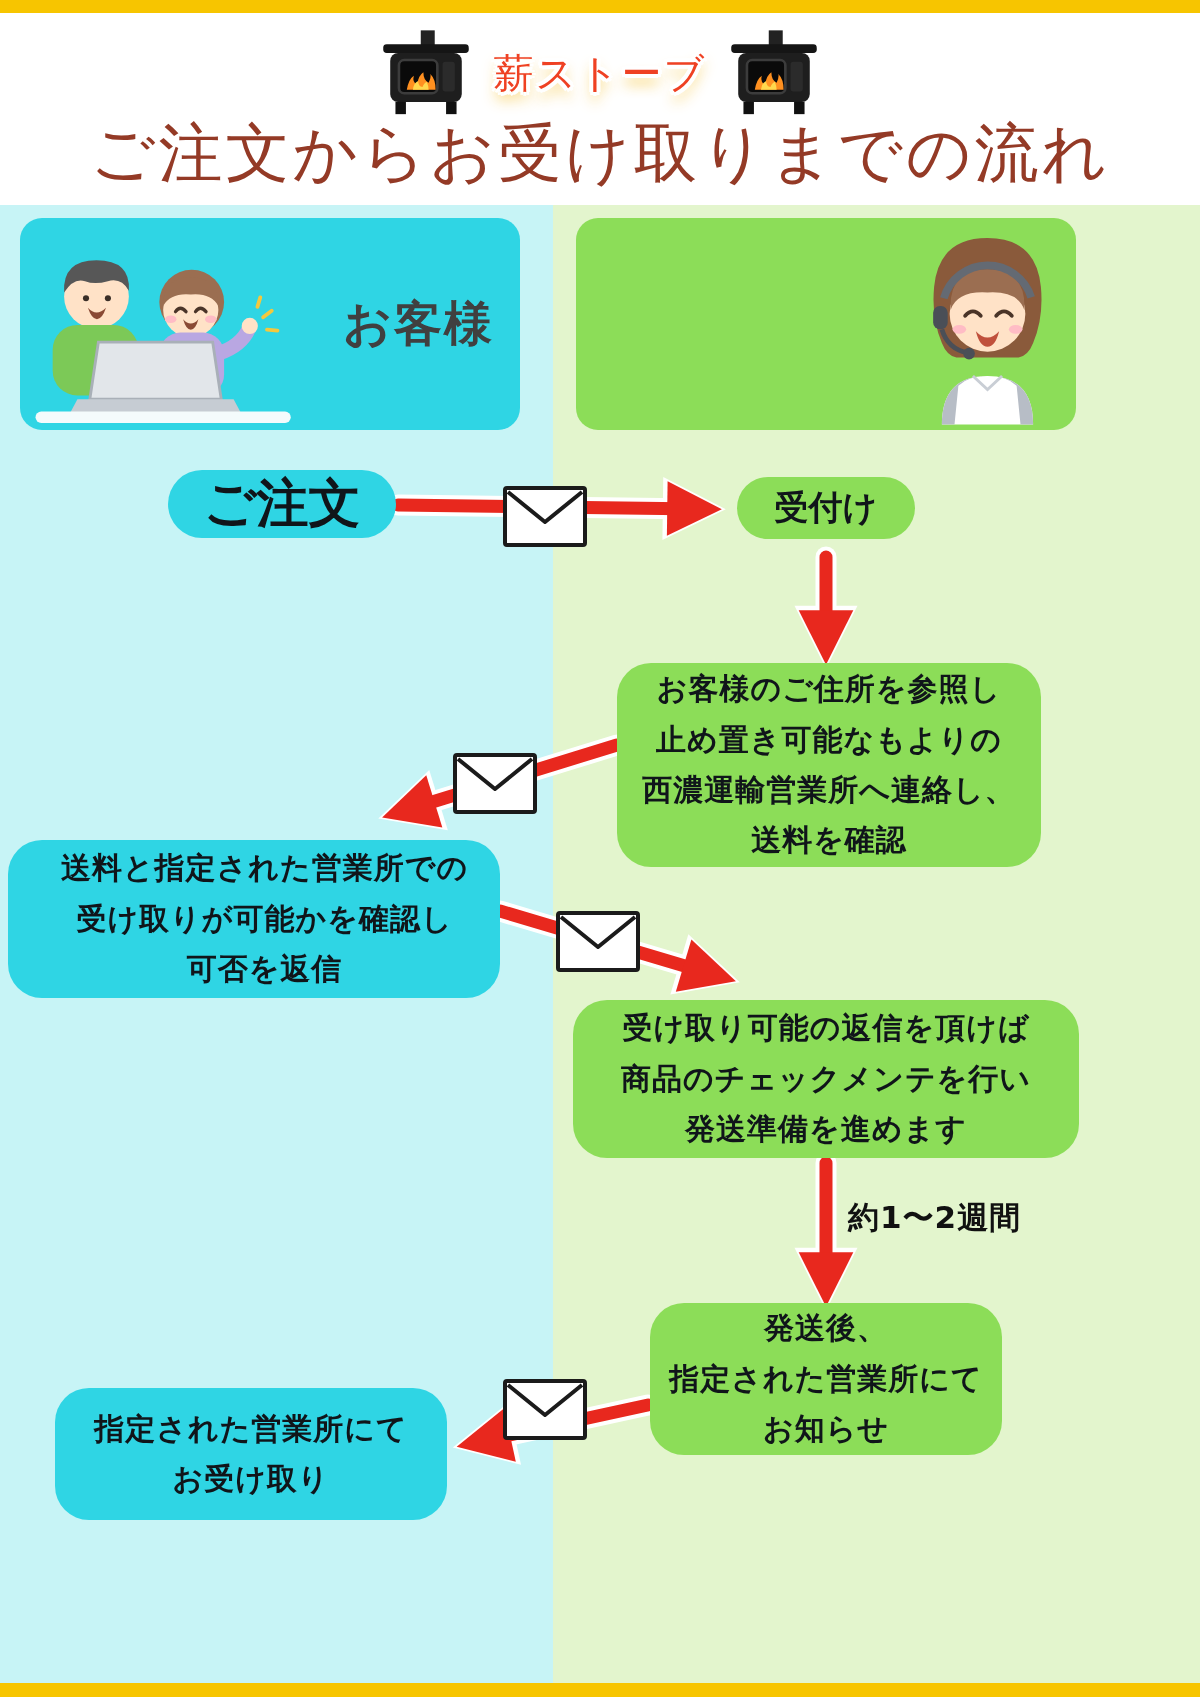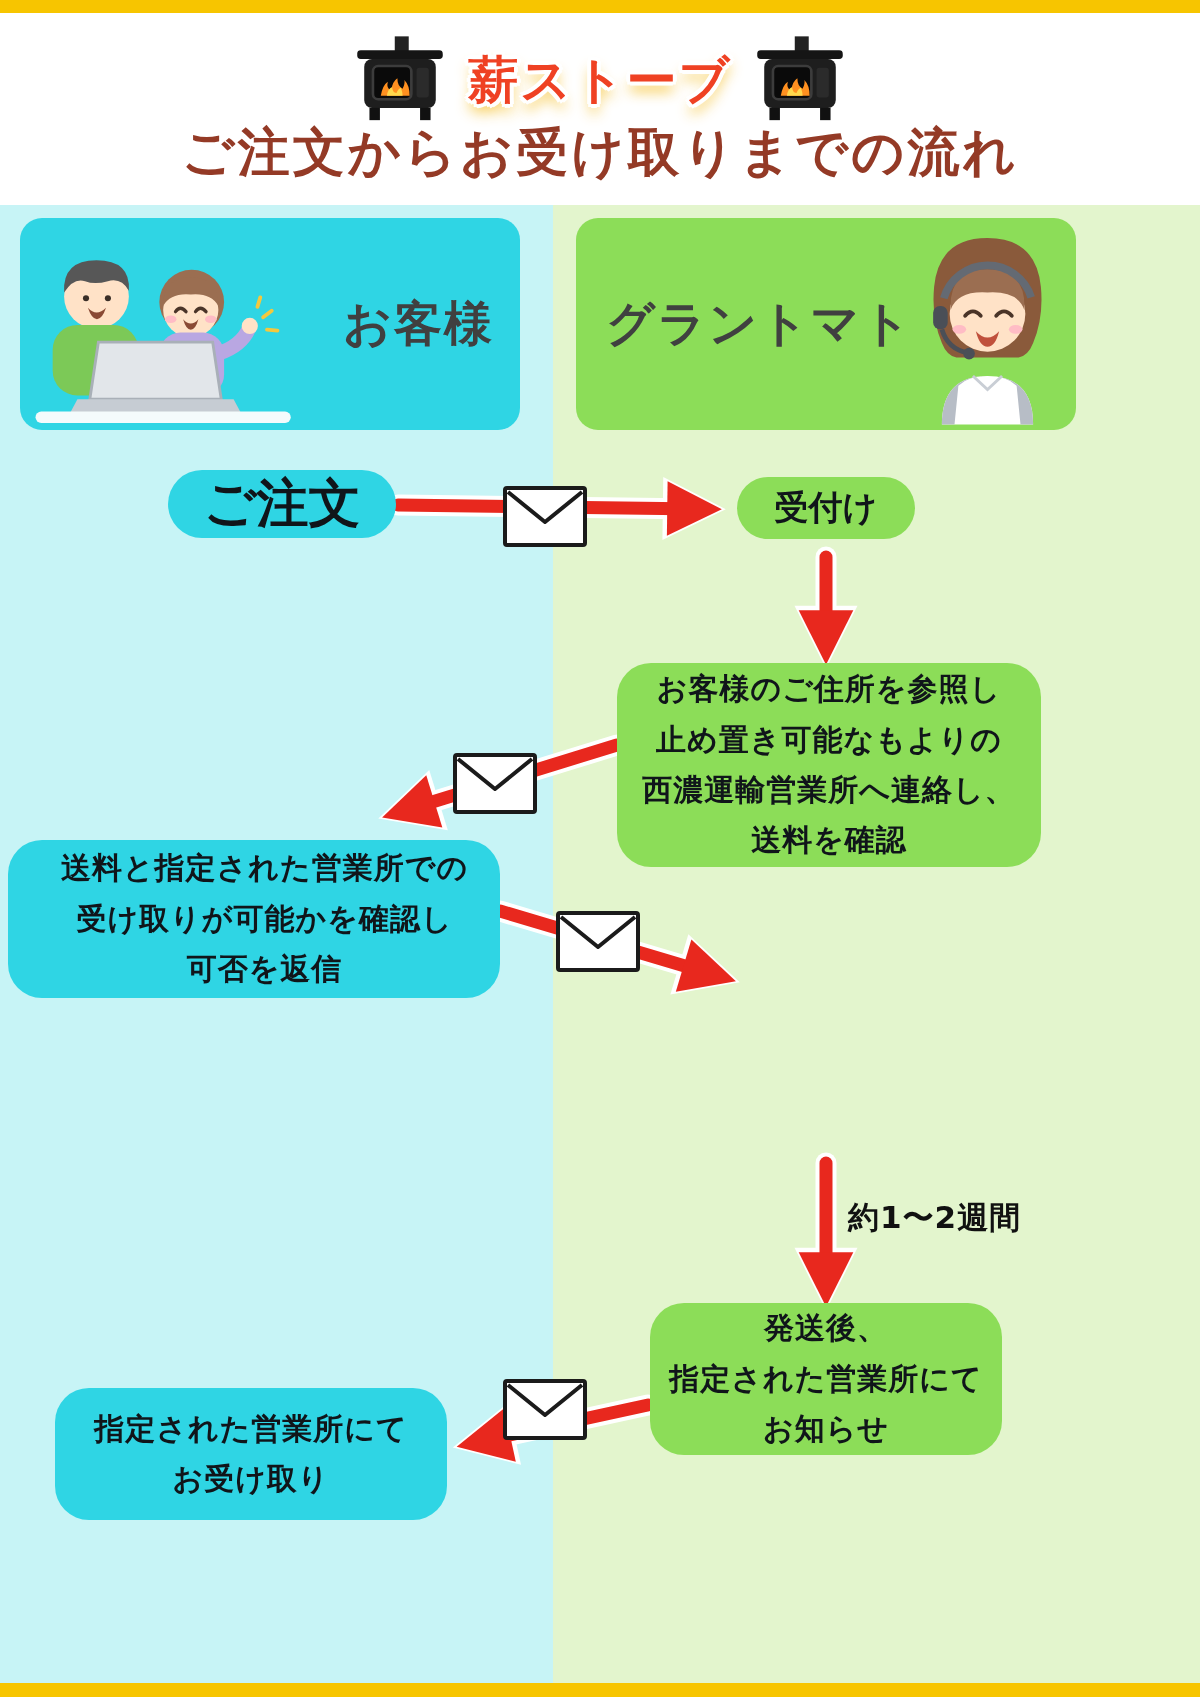--- a/index.html
+++ b/index.html
@@ -7,25 +7,25 @@
   body { font-family:"DejaVu Sans","Liberation Sans",sans-serif; }
   .page { position:relative; width:1200px; height:1697px; background:#ffffff; overflow:hidden; }
 
   .bar { position:absolute; left:0; width:100%; background:#f7c500; }
   .bar.top { top:0; height:13px; }
   .bar.bottom { bottom:0; height:14px; }
 
   .header { position:absolute; top:13px; left:0; width:100%; height:192px; background:#fff;
             display:flex; flex-direction:column; align-items:center; justify-content:center; gap:0; }
   .title-row { display:flex; align-items:center; gap:20px; }
-  .title-main { font-size:50px; font-weight:700; color:#ef4123; letter-spacing:2px;
+  .title-main { font-size:40px; font-weight:400; color:#ef4123; letter-spacing:2px;
     text-shadow:-3px -3px 0 #fff,3px -3px 0 #fff,-3px 3px 0 #fff,3px 3px 0 #fff,
                 0 -4px 0 #fff,0 4px 0 #fff,-4px 0 0 #fff,4px 0 0 #fff,
                 0 9px 14px rgba(244,180,0,.9); }
-  .subtitle { font-size:52px; font-weight:700; color:#943a26; letter-spacing:3px; line-height:1.1; }
+  .subtitle { font-size:64px; font-weight:400; color:#943a26; letter-spacing:3px; line-height:1.1; }
 
   .flow { position:absolute; top:205px; left:0; width:1200px; height:1479px; }
   .col-bg { position:absolute; top:0; height:100%; }
   .col-left { left:0; width:553px; background:#c7f4f6; }
   .col-right { left:553px; width:647px; background:#e3f5cd; }
 
   .connectors { position:absolute; top:0; left:0; width:1200px; height:1479px; pointer-events:none; }
   .casing { stroke:#ffffff; stroke-width:21; fill:none; stroke-linecap:round; }
   .arrow  { stroke:#e8281e; stroke-width:13; fill:none; stroke-linecap:round; }
   .env-body { fill:#ffffff; stroke:#1b1b1b; stroke-width:4; }
@@ -165,21 +165,20 @@
           <path d="M241,87 l3,-10"></path>
         </g>
         <path d="M74,124 L194,124 L203,184 L65,184 z" fill="#e2e6ea" stroke="#a9b0b8" stroke-width="3"></path>
         <path d="M52,184 L216,184 L224,199 L44,199 z" fill="#c6ccd3"></path>
         <rect x="8" y="197" width="268" height="12" rx="6" fill="#f4fbfc"></rect>
       </svg>
       <div class="label" style="right:26px;">お客様</div>
     </div>
 
     <div class="header-card card-green" style="left:576px; width:500px;">
-      <div class="label" style="left:30px;">グラントマト</div>
       <svg class="illus" style="right:6px; top:4px;" width="165" height="205" viewBox="0 0 170 210">
         <path d="M85,16 q50,0 55,50 q3,32 -8,58 q-5,13 -15,15 l-64,0 q-10,-2 -15,-15 q-11,-26 -8,-58 q5,-50 55,-50 z" fill="#8a5a3b"></path>
         <circle cx="85" cy="94" r="39" fill="#ffe2c7"></circle>
         <path d="M47,90 q-2,-42 38,-42 q40,0 38,42 q-7,-20 -38,-18 q-31,-2 -38,18 z" fill="#9b6e51"></path>
         <path d="M40,78 a47,47 0 0 1 90,-1" stroke="#646a73" stroke-width="8" fill="none"></path>
         <rect x="29" y="86" width="15" height="24" rx="7" fill="#4a4f57"></rect>
         <path d="M38,110 q6,20 26,24" stroke="#4a4f57" stroke-width="5" fill="none"></path>
         <circle cx="66" cy="135" r="6" fill="#4a4f57"></circle>
         <path d="M62,96 q8,-9 16,0" stroke="#4a3428" stroke-width="4" fill="none" stroke-linecap="round"></path>
         <path d="M94,96 q8,-9 16,0" stroke="#4a3428" stroke-width="4" fill="none" stroke-linecap="round"></path>
@@ -199,20 +198,23 @@
 
     <div class="node box green" style="left:617px; top:458px; width:424px; height:204px;">お客様のご住所を参照し
 止め置き可能なもよりの
 西濃運輸営業所へ連絡し、
 送料を確認</div>
 
     <div class="node box cyan" style="left:8px; top:635px; width:492px; height:158px;padding-left:21px;">送料と指定された営業所での
 受け取りが可能かを確認し
 可否を返信</div>
 
+    <div class="node box green" style="left:573px; top:795px; width:506px; height:158px;">受け取り可能の返信を頂けば
+商品のチェックメンテを行い
+発送準備を進めます</div>
 
     <div class="duration" style="left:848px; top:992px;">約1〜2週間</div>
 
     <div class="node box green" style="left:650px; top:1098px; width:352px; height:152px;">発送後、
 指定された営業所にて
 お知らせ</div>
 
     <div class="node box cyan" style="left:55px; top:1183px; width:392px; height:132px;">指定された営業所にて
 お受け取り</div>
   </div>

